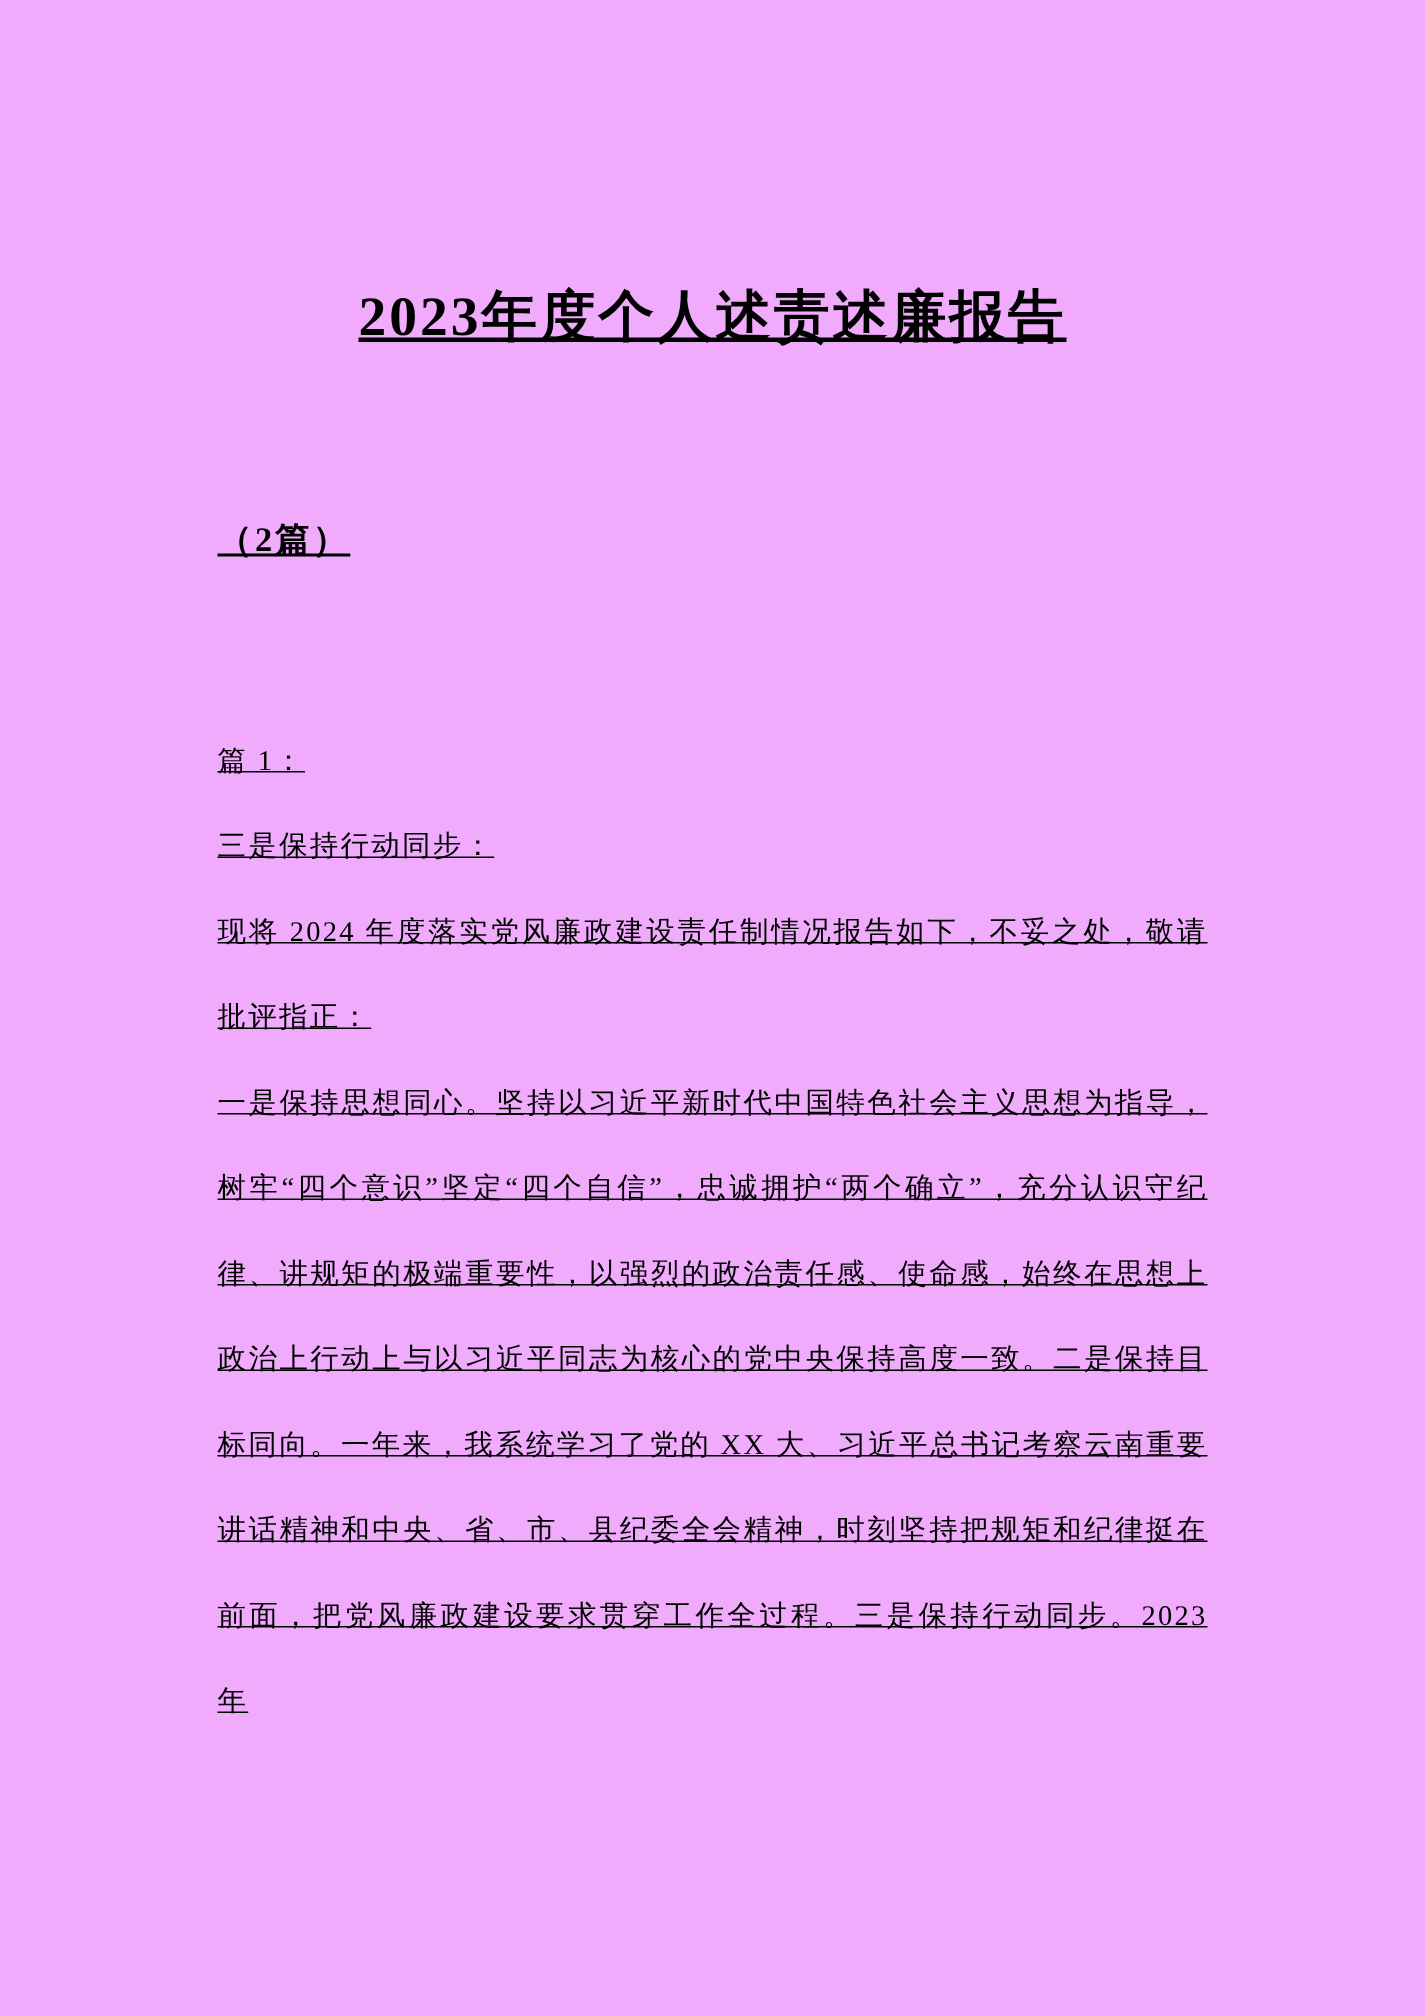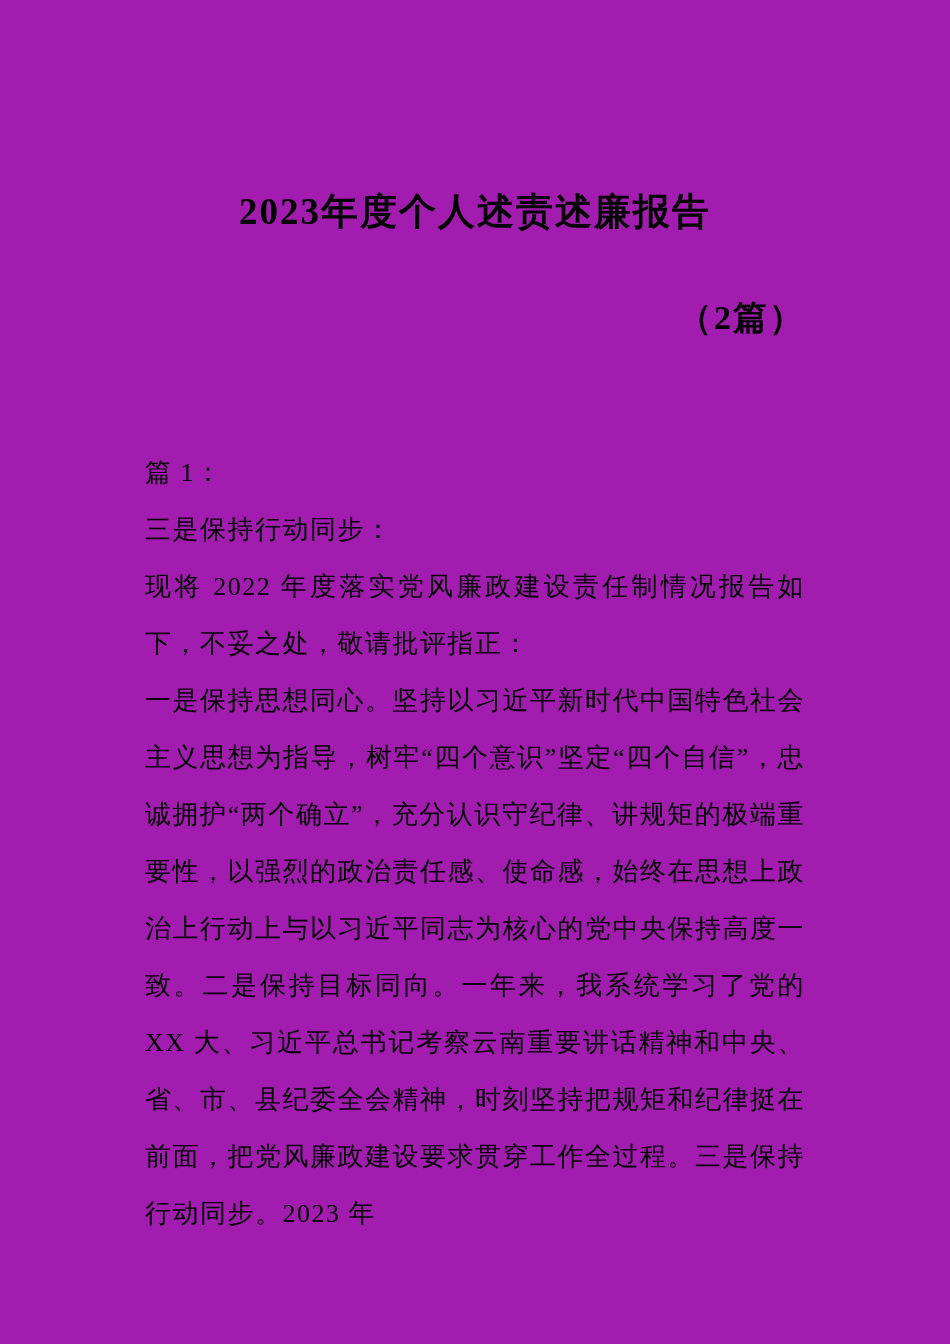--- a/index.html
+++ b/index.html
@@ -5,63 +5,64 @@
   html, body {
     margin: 0;
     padding: 0;
     background: #ffffff;
   }
   .page {
     position: relative;
     width: 950px;
     height: 1344px;
     margin: 0 auto;
-    background: #a21caf;
+    background: #f0abfc;
     font-family: "Liberation Serif", "DejaVu Serif", serif;
     color: #000000;
     overflow: hidden;
     box-sizing: border-box;
     padding: 190px 145px 0 145px;
+    text-decoration: underline;
   }
   .doc-title {
     margin: 0;
     text-align: center;
     font-size: 37px;
     font-weight: bold;
     letter-spacing: 2px;
     line-height: 1.2;
   }
   .doc-subtitle {
-    margin: 64px 0 0 0;
-    text-align: right;
-    font-size: 34px;
+    margin: 112px 0 0 0;
+    text-align: left;
+    font-size: 23px;
     font-weight: bold;
     letter-spacing: 2px;
     line-height: 1.2;
   }
   .doc-body {
     margin-top: 105px;
   }
   .doc-body p {
     margin: 0;
-    font-size: 26px;
+    font-size: 19px;
     line-height: 57px;
     letter-spacing: 1.5px;
     text-align: justify;
     text-justify: inter-ideograph;
     word-break: break-all;
   }
 </style>
 </head>
 <body>
 
 <div class="page">
   <h1 class="doc-title">2023年度个人述责述廉报告</h1>
 
   <h2 class="doc-subtitle">（2篇）</h2>
 
   <div class="doc-body">
     <p>篇 1：</p>
     <p>三是保持行动同步：</p>
-    <p>现将 2022 年度落实党风廉政建设责任制情况报告如下，不妥之处，敬请批评指正：</p>
+    <p>现将 2024 年度落实党风廉政建设责任制情况报告如下，不妥之处，敬请批评指正：</p>
     <p>一是保持思想同心。坚持以习近平新时代中国特色社会主义思想为指导，树牢“四个意识”坚定“四个自信”，忠诚拥护“两个确立”，充分认识守纪律、讲规矩的极端重要性，以强烈的政治责任感、使命感，始终在思想上政治上行动上与以习近平同志为核心的党中央保持高度一致。二是保持目标同向。一年来，我系统学习了党的 XX 大、习近平总书记考察云南重要讲话精神和中央、省、市、县纪委全会精神，时刻坚持把规矩和纪律挺在前面，把党风廉政建设要求贯穿工作全过程。三是保持行动同步。2023 年</p>
   </div>
 </div>
 
 </body></html>

